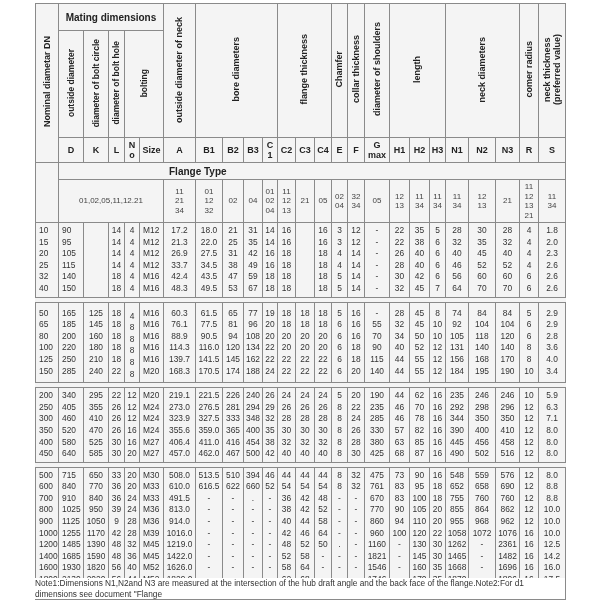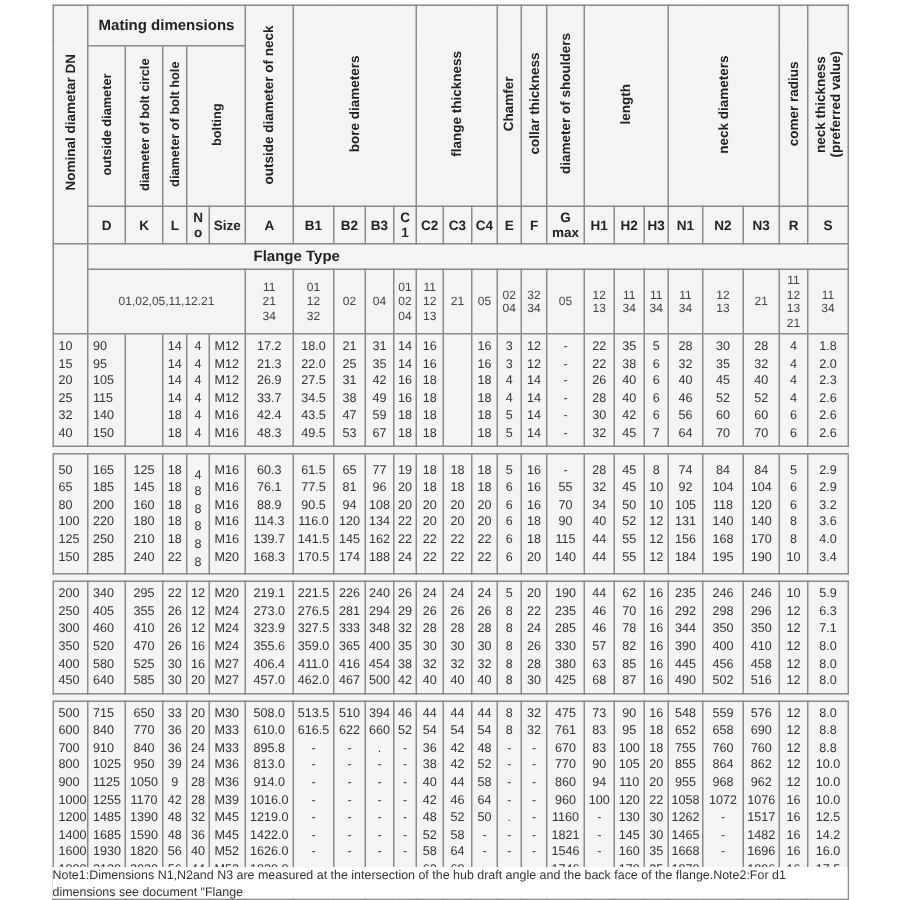--- a/index.html
+++ b/index.html
@@ -678,21 +678,21 @@
               <span>6</span>
               <span>8</span>
               <span>8</span>
               <span>10</span>
             </div>
           </td>
           <td>
             <div class="cellstack">
               <span>2.9</span>
               <span>2.9</span>
-              <span>3.2</span>
+              <span>2.8</span>
               <span>3.6</span>
               <span>4.0</span>
               <span>3.4</span>
             </div>
           </td>
         </tr>
         <tr>
           <td colspan="25" class="gap"></td>
         </tr>
         <tr class="group">
@@ -1038,21 +1038,21 @@
               <span>M45</span>
               <span>M52</span>
               <span>M52</span>
               <span>M56</span>
             </div>
           </td>
           <td>
             <div class="cellstack">
               <span>508.0</span>
               <span>610.0</span>
-              <span>895.8</span>
+              <span>491.5</span>
               <span>813.0</span>
               <span>914.0</span>
               <span>1016.0</span>
               <span>1219.0</span>
               <span>1422.0</span>
               <span>1626.0</span>
               <span>1829.0</span>
               <span>2032.0</span>
             </div>
           </td>
@@ -1282,21 +1282,21 @@
             </div>
           </td>
           <td>
             <div class="cellstack">
               <span>576</span>
               <span>690</span>
               <span>760</span>
               <span>862</span>
               <span>962</span>
               <span>1076</span>
-              <span>1517</span>
+              <span>2361</span>
               <span>1482</span>
               <span>1696</span>
               <span>1896</span>
               <span>2100</span>
             </div>
           </td>
           <td>
             <div class="cellstack">
               <span>12</span>
               <span>12</span>

